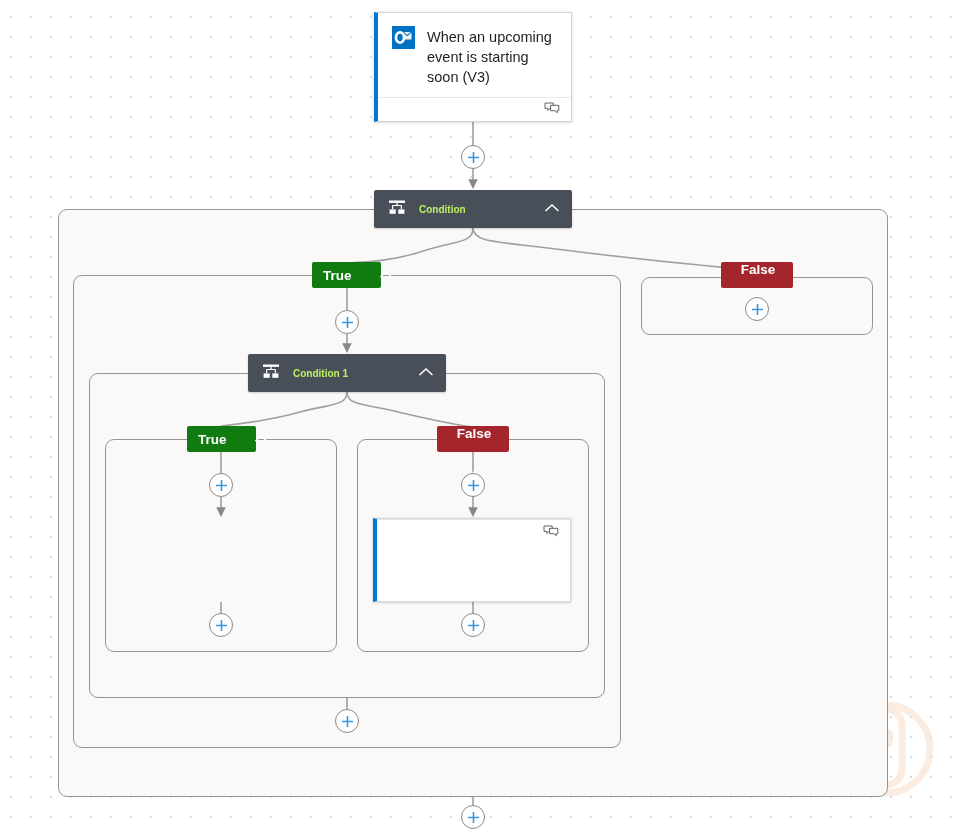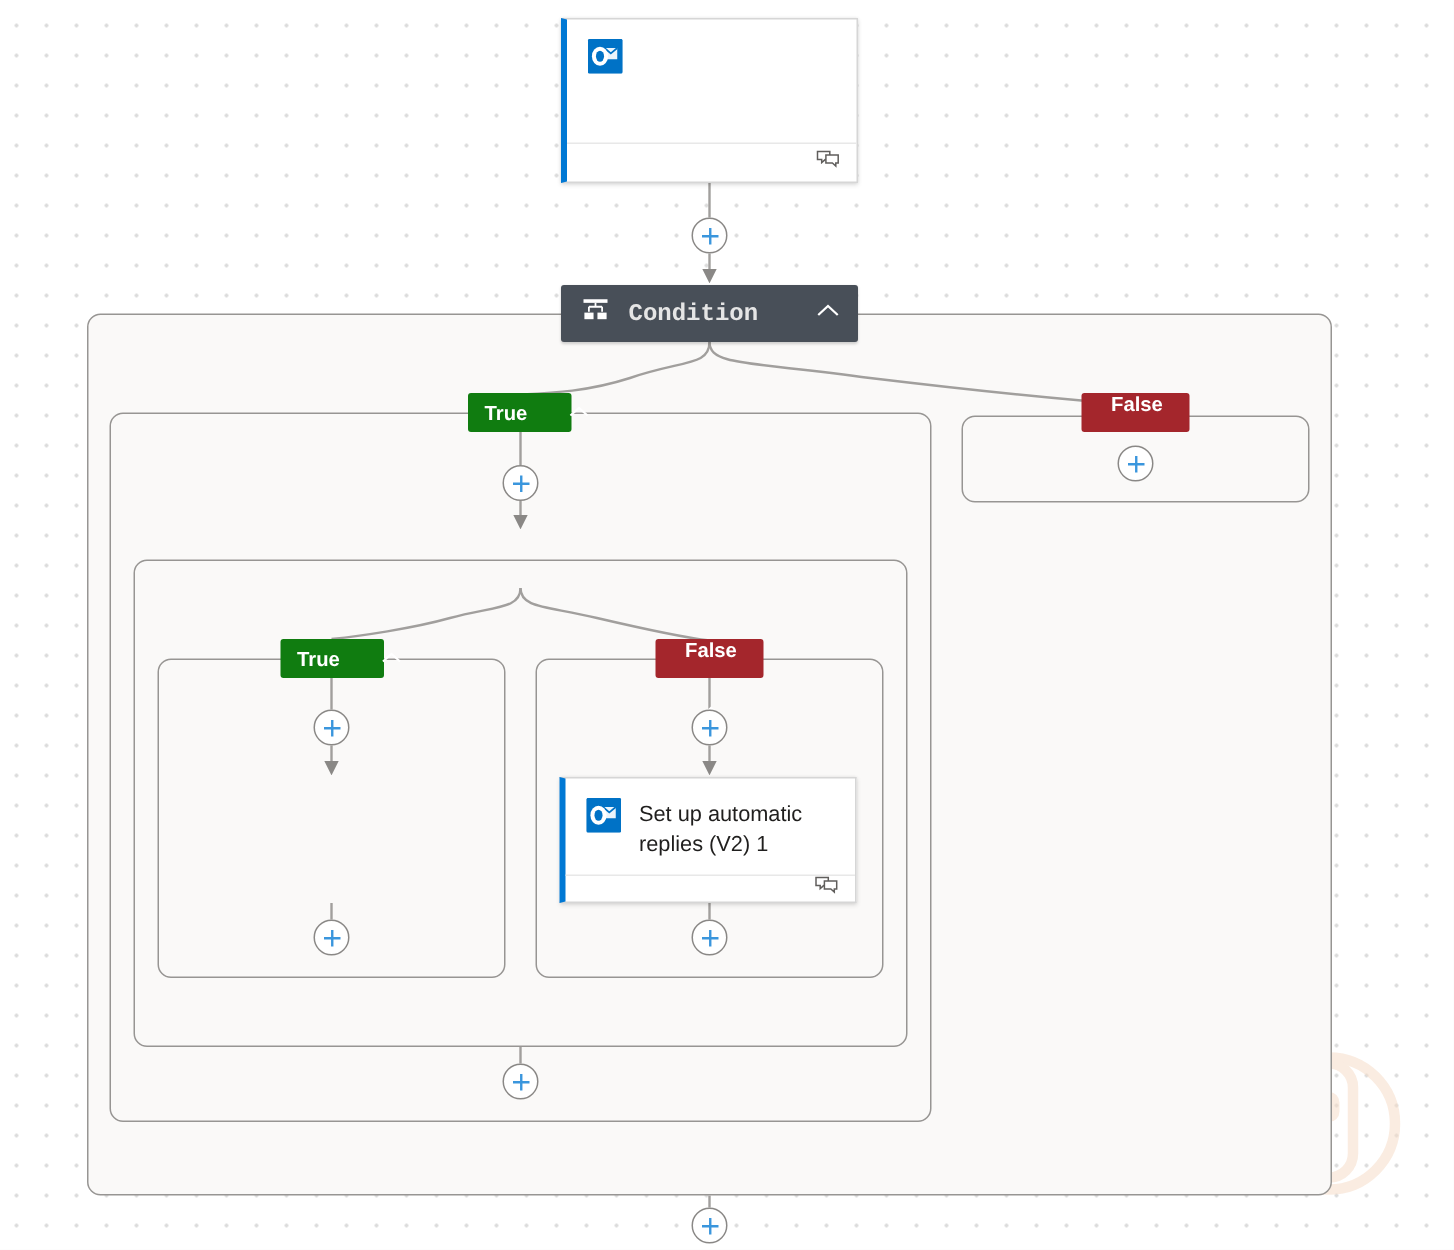--- a/index.html
+++ b/index.html
@@ -100,25 +100,25 @@
     background: #484f58;
     border-radius: 2px;
     height: 38px;
     display: flex;
     align-items: center;
     padding: 0 12px 0 14px;
     box-shadow: 0 1px 2px rgba(0,0,0,.18);
     gap: 13px;
   }
   .cond-label {
-    color: #e5e5e5;
-    font-size: 16px;
+    color: #bef264;
+    font-size: 10px;
     font-weight: bold;
     flex: 1 1 auto;
-    font-family: Liberation Mono, monospace;
+    font-family: Liberation Sans, sans-serif;
   }
   #node-condition  { left: 374px; top: 190px; width: 198px; }
   #node-condition1 { left: 248px; top: 354px; width: 198px; }
 
   
   .badge {
     position: absolute;
     height: 26px;
     border-radius: 2px;
     display: flex;
@@ -216,20 +216,21 @@
     <div class="card-body">
       <span class="app-icon">
         <svg viewBox="0 0 23 23" width="23" height="23">
           <rect width="23" height="23" fill="#0072c6"></rect>
           <rect x="11" y="6" width="8.5" height="7.5" fill="#ffffff" opacity=".92"></rect>
           <path d="M11 6 L15.2 9.6 L19.5 6" fill="none" stroke="#0072c6" stroke-width="1.1"></path>
           <ellipse cx="8" cy="11.5" rx="5.4" ry="6.4" fill="#ffffff"></ellipse>
           <ellipse cx="8" cy="11.5" rx="2.7" ry="3.7" fill="#0072c6"></ellipse>
         </svg>
       </span>
+      <span class="card-title">When an upcoming event is starting soon (V3)</span>
     </div>
     <div class="card-foot">
       <span>
         <svg width="16" height="13" viewBox="0 0 16 13">
           <path d="M1 1 h8.2 v5.4 h-3.1 l-2.3 2 v-2 H1 z" fill="none" stroke="#605e5c" stroke-width="1"></path>
           <path d="M6.6 3.3 h8.2 v5.4 h-1.6 v2 l-2.3 -2 H6.6 z" fill="#ffffff" stroke="#605e5c" stroke-width="1"></path>
         </svg>
       </span>
     </div>
   </div>
@@ -262,20 +263,36 @@
 
   <div class="badge false" id="badge-false">
     <span>False</span>
     <span>
       <svg width="14" height="10" viewBox="0 0 14 10">
         <path d="M1.3 7 L7 2 L12.7 7" fill="none" stroke="#ffffff" stroke-width="1.4"></path>
       </svg>
     </span>
   </div>
 
+  <div class="cond-node" id="node-condition1">
+    <span>
+      <svg width="18" height="17" viewBox="0 0 18 17">
+        <rect x="1" y="1.5" width="16" height="2.4" fill="#ffffff"></rect>
+        <path d="M9 3.9 v2.6 M4.6 6.5 h8.8 M4.6 6.5 v3.4 M13.4 6.5 v3.4" stroke="#ffffff" stroke-width="1.2" fill="none"></path>
+        <rect x="1.6" y="10.4" width="6.1" height="4.4" fill="#ffffff"></rect>
+        <rect x="10.3" y="10.4" width="6.1" height="4.4" fill="#ffffff"></rect>
+      </svg>
+    </span>
+    <span class="cond-label">Condition 1</span>
+    <span>
+      <svg width="16" height="11" viewBox="0 0 16 11">
+        <path d="M1.5 8 L8 2 L14.5 8" fill="none" stroke="#ffffff" stroke-width="1.5"></path>
+      </svg>
+    </span>
+  </div>
 
   <div class="badge true" id="badge-c1-true">
     <span>True</span>
     <span>
       <svg width="14" height="10" viewBox="0 0 14 10">
         <path d="M1.3 7 L7 2 L12.7 7" fill="none" stroke="#ffffff" stroke-width="1.4"></path>
       </svg>
     </span>
   </div>
 
@@ -283,32 +300,20 @@
     <span>False</span>
     <span>
       <svg width="14" height="10" viewBox="0 0 14 10">
         <path d="M1.3 7 L7 2 L12.7 7" fill="none" stroke="#ffffff" stroke-width="1.4"></path>
       </svg>
     </span>
   </div>
 
 
   <div class="card" id="card-reply-2">
-    <div class="card-body">
-      <span class="app-icon">
-        <svg viewBox="0 0 23 23" width="23" height="23">
-          <rect width="23" height="23" fill="#0072c6"></rect>
-          <rect x="11" y="6" width="8.5" height="7.5" fill="#ffffff" opacity=".92"></rect>
-          <path d="M11 6 L15.2 9.6 L19.5 6" fill="none" stroke="#0072c6" stroke-width="1.1"></path>
-          <ellipse cx="8" cy="11.5" rx="5.4" ry="6.4" fill="#ffffff"></ellipse>
-          <ellipse cx="8" cy="11.5" rx="2.7" ry="3.7" fill="#0072c6"></ellipse>
-        </svg>
-      </span>
-      <span class="card-title">Set up automatic replies (V2) 1</span>
-    </div>
     <div class="card-foot">
       <span>
         <svg width="16" height="13" viewBox="0 0 16 13">
           <path d="M1 1 h8.2 v5.4 h-3.1 l-2.3 2 v-2 H1 z" fill="none" stroke="#605e5c" stroke-width="1"></path>
           <path d="M6.6 3.3 h8.2 v5.4 h-1.6 v2 l-2.3 -2 H6.6 z" fill="#ffffff" stroke="#605e5c" stroke-width="1"></path>
         </svg>
       </span>
     </div>
   </div>
 

